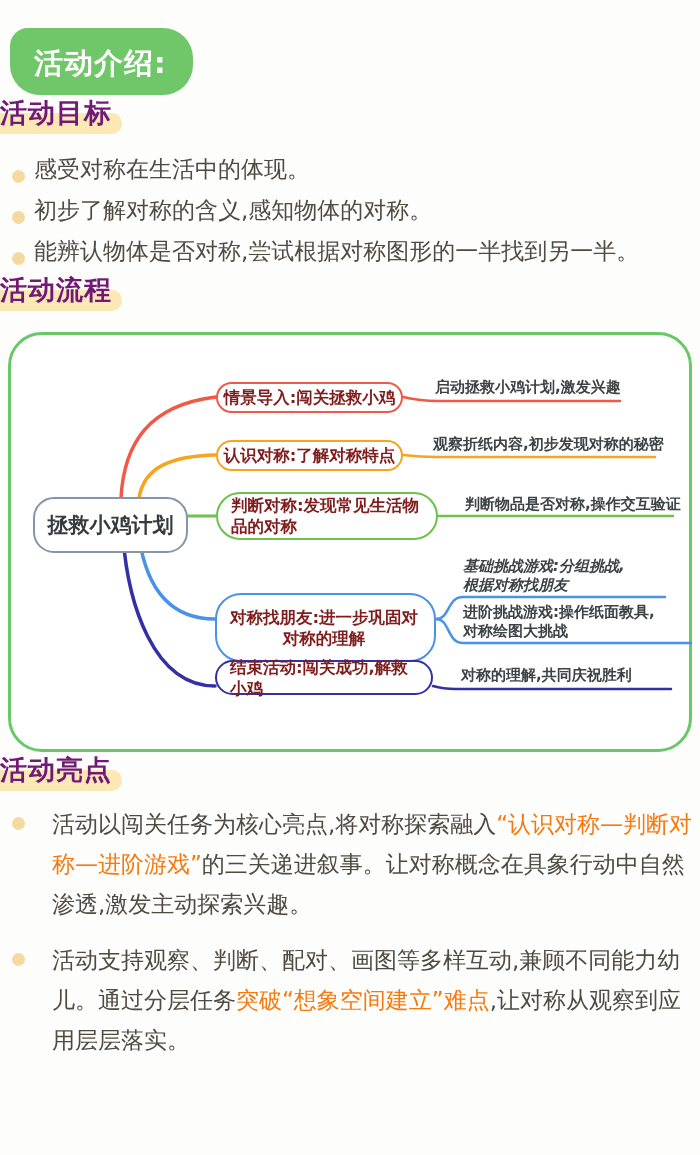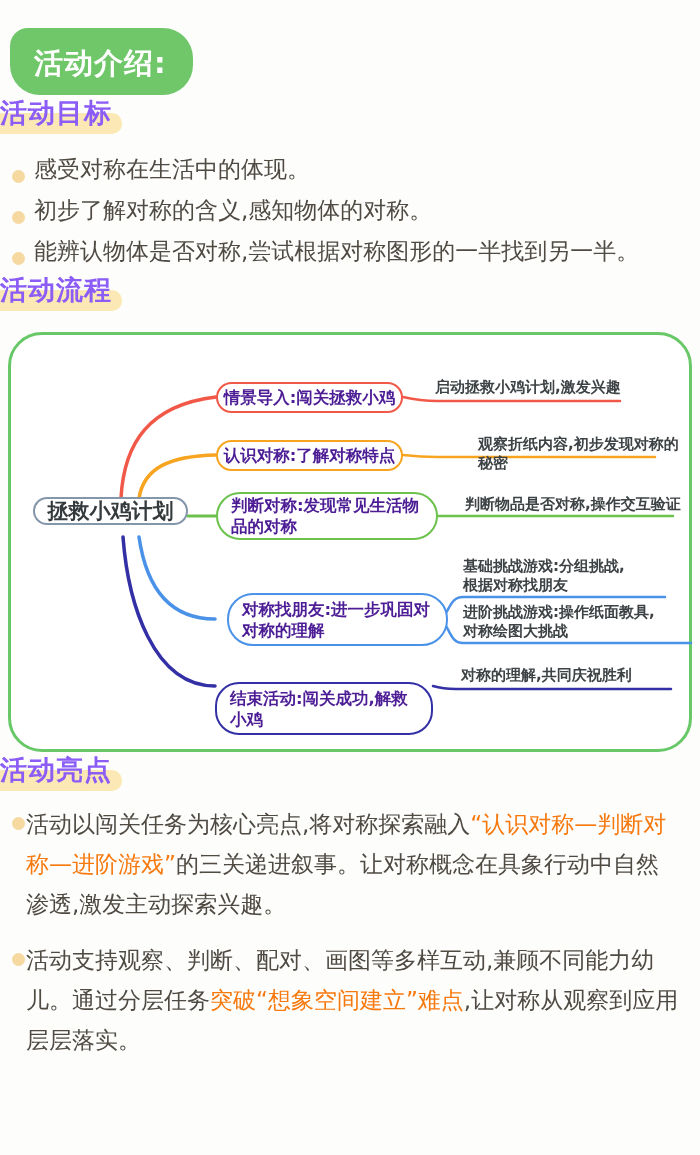--- a/index.html
+++ b/index.html
@@ -14,21 +14,21 @@
   .badge {
     display:inline-block;
     margin:28px 0 0 10px;
     background:#6fc76a;
     color:#ffffff;
     font-size:29px; font-weight:bold; letter-spacing:1px;
     padding:16px 26px 11px 24px;
     border-radius:18px 30px 30px 30px;
   }
   
-  h2.sec-h { margin:0; padding:0; font-size:27px; font-weight:bold; color:#8b5cf6; }
+  h2.sec-h { margin:0; padding:0; font-size:27px; font-weight:bold; color:#701a75; }
   .h-goals   { margin:22px 0 0 28px; }
   .h-flow    { margin:44px 0 0 28px;text-decoration:underline; }
   .h-light   { margin:48px 0 0 28px; }
   .hlt { position:relative; display:inline-block; letter-spacing:1px; }
   .hlt .bar {
     position:absolute; left:-12px; right:-10px; bottom:-3px; height:21px;
     background:#fce8b4; border-radius:10px;
   }
   .hlt .txt { position:relative; }
   
@@ -43,38 +43,38 @@
   .mindmap {
     position:relative;
     margin:24px auto 0; width:684px; height:420px;
     background:#ffffff;
     border:3px solid #68c868;
     border-radius:34px;
   }
   .mindmap svg { position:absolute; left:0; top:0; }
   .mnode {
     position:absolute; background:#fff;
-    font-size:16.5px; font-weight:600; color:#4c1d95;
+    font-size:16.5px; font-weight:600; color:#7f1d1d;
     border-style:solid; border-width:2.5px;
     white-space:pre-line; line-height:21px;
   }
   .one { display:flex; align-items:center; justify-content:center; text-align:center; border-radius:16px; }
   .two { display:flex; align-items:center; padding-left:13px; border-radius:24px; }
   .c-center { border-color:#8496aa; border-radius:21px; font-size:21px; color:#353a3d; }
   .c-red    { border-color:#f25847; }
   .c-orange { border-color:#f7a420; }
   .c-green  { border-color:#6cc24d; }
   .c-blue   { border-color:#4a92e8; }
   .c-navy   { border-color:#3330a6; }
   .mleaf {
     position:absolute; font-size:15px; color:#3d4245;
     white-space:pre-line; line-height:19px; font-weight:600;
   }
   
-  .hp { display:flex; align-items:flex-start; gap:1px; margin:16px 0 0 12px; }
+  .hp { display:flex; align-items:flex-start; gap:27px; margin:16px 0 0 12px; }
   .hp .dot { margin-top:13px; }
   .hp p { margin:0; width:654px; font-size:23px; line-height:40px; color:#4f4a42; }
   .accent { color:#f7790e; }
 </style>
 </head>
 <body>
 
 <div>
 
   <div class="badge">活动介绍:</div>
@@ -119,35 +119,35 @@
       <path d="M112,202 C117,268 142,351 204,351" fill="none" stroke-width="3.5" stroke-linecap="round" stroke="#3330a6"></path>
 
       <path d="M392,62 Q410,66 426,66 L609,66" fill="none" stroke-width="2.5" stroke-linecap="round" stroke="#f25847"></path>
       <path d="M392,120 Q410,122 426,122 L644,122" fill="none" stroke-width="2.5" stroke-linecap="round" stroke="#f7a420"></path>
       <path d="M427,181 L662,181" fill="none" stroke-width="2.5" stroke-linecap="round" stroke="#6cc24d"></path>
       <path d="M425,284 C439,284 436,262 452,262 L654,262" fill="none" stroke-width="2.5" stroke-linecap="round" stroke="#4a92e8"></path>
       <path d="M425,284 C439,284 436,308 452,308 L680,308" fill="none" stroke-width="2.5" stroke-linecap="round" stroke="#4a92e8"></path>
       <path d="M422,351 Q432,354 445,354 L660,354" fill="none" stroke-width="2.5" stroke-linecap="round" stroke="#3330a6"></path>
     </svg>
 
-    <div class="mnode one c-center" style="left:22px; top:162px; width:155px; height:28px;">拯救小鸡计划</div>
+    <div class="mnode one c-center" style="left:22px; top:162px; width:155px; height:56px;">拯救小鸡计划</div>
 
     <div class="mnode one c-red" style="left:205px; top:47px;  width:187px; height:31px;">情景导入:闯关拯救小鸡</div>
     <div class="mnode one c-orange" style="left:205px; top:105px; width:187px; height:31px;">认识对称:了解对称特点</div>
     <div class="mnode two c-green" style="left:205px; top:157px; width:222px; height:48px;">判断对称:发现常见生活物
 品的对称</div>
-    <div class="mnode two c-blue" style="left:216px; top:258px; width:221px; height:53px; border-radius:26px;">对称找朋友:进一步巩固对
+    <div class="mnode two c-blue" style="left:204px; top:258px; width:221px; height:69px; border-radius:26px;text-align:center;">对称找朋友:进一步巩固对
 对称的理解</div>
-    <div class="mnode two c-navy" style="left:204px; top:325px; width:218px; height:53px;margin-top:22px;">结束活动:闯关成功,解救
+    <div class="mnode two c-navy" style="left:204px; top:325px; width:218px; height:35px;">结束活动:闯关成功,解救
 小鸡</div>
 
     <div class="mleaf" style="left:424px; top:43px;">启动拯救小鸡计划,激发兴趣</div>
-    <div class="mleaf" style="left:422px; top:100px;margin-left:45px;">观察折纸内容,初步发现对称的秘密</div>
+    <div class="mleaf" style="left:422px; top:100px;">观察折纸内容,初步发现对称的秘密</div>
     <div class="mleaf" style="left:454px; top:160px;">判断物品是否对称,操作交互验证</div>
-    <div class="mleaf" style="left:452px; top:222px;">基础挑战游戏:分组挑战,
+    <div class="mleaf" style="left:452px; top:222px;font-style:italic;">基础挑战游戏:分组挑战,
 根据对称找朋友</div>
     <div class="mleaf" style="left:452px; top:268px;">进阶挑战游戏:操作纸面教具,
 对称绘图大挑战</div>
     <div class="mleaf" style="left:450px; top:331px;">对称的理解,共同庆祝胜利</div>
   </div>
 
   
   <h2 class="sec-h h-light">
     <span class="hlt">
       <span class="bar"></span>

